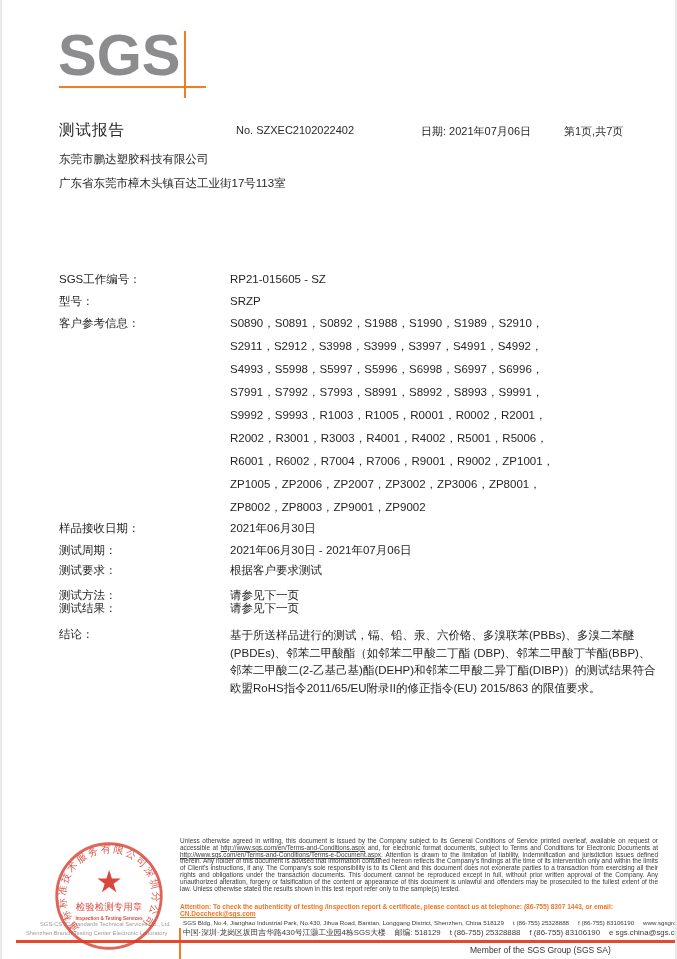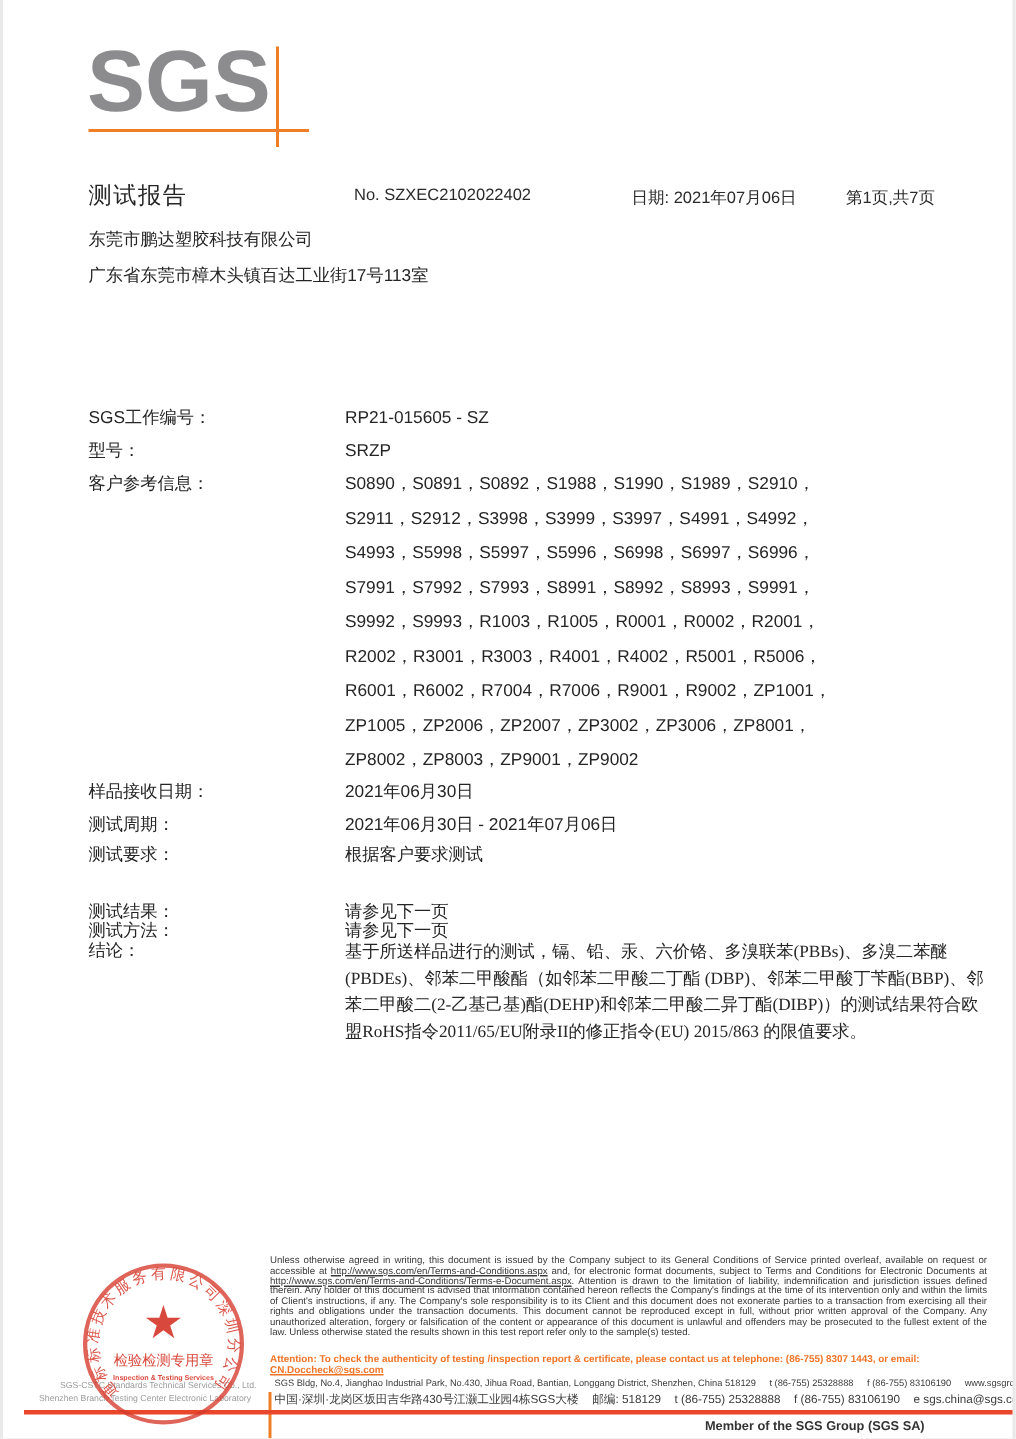--- a/index.html
+++ b/index.html
@@ -23,21 +23,21 @@
   
   .terms{left:178px;top:838px;width:478px;font-size:6.45px;line-height:6.8px;text-align:justify;color:#3a3a3a;}
   .terms .u{text-decoration:underline;}
   .attention{left:178px;top:903px;width:478px;font-size:6.6px;line-height:7px;font-weight:bold;color:#f07427;}
   .attention .u{text-decoration:underline;}
   .addr{left:181px;display:flex;align-items:baseline;gap:9px;color:#3a3a3a;white-space:nowrap;}
   .addr-en{top:919px;font-size:6.2px;}
   .addr-cn{top:927px;font-size:7.8px;}
   .redrule{left:14px;top:940px;width:663px;height:2.5px;background:#e8472c;}
   .crop-v{left:177px;top:928px;width:1.5px;height:31px;background:#f07e26;}
-  .member{left:468px;top:945px;font-size:8.5px;color:#333;font-weight:bold;}
+  .member{left:468px;top:945px;font-size:8.5px;color:#333;}
   .graylines{left:24px;top:920px;width:155px;font-size:5.8px;line-height:8.6px;color:#9b9b9b;z-index:1;}
   .graylines .l1{padding-left:14px;}
   .stamp{left:50px;top:839px;width:114px;height:114px;z-index:2;opacity:0.92;}
 </style>
 </head>
 <body>
 
 <div id="page">
 
   <div class="abs logo">SGS</div>
@@ -86,31 +86,31 @@
   <div class="row" style="top:543px;">
     <span class="lbl">测试周期：</span>
     <span class="val">2021年06月30日 - 2021年07月06日</span>
   </div>
 
   <div class="row" style="top:563px;">
     <span class="lbl">测试要求：</span>
     <span class="val">根据客户要求测试</span>
   </div>
 
-  <div class="row" style="top:614px;">
+  <div class="row" style="top:588px;">
     <span class="lbl">测试方法：</span>
     <span class="val">请参见下一页</span>
   </div>
 
   <div class="row" style="top:601px;justify-content:flex-end;">
     <span class="lbl">测试结果：</span>
     <span class="val">请参见下一页</span>
   </div>
 
-  <div class="row" style="top:627px;font-family:Liberation Serif, serif;">
+  <div class="row" style="top:627px;">
     <span class="lbl">结论：</span>
     <span class="val concl">基于所送样品进行的测试，镉、铅、汞、六价铬、多溴联苯(PBBs)、多溴二苯醚(PBDEs)、邻苯二甲酸酯（如邻苯二甲酸二丁酯 (DBP)、邻苯二甲酸丁苄酯(BBP)、邻苯二甲酸二(2-乙基己基)酯(DEHP)和邻苯二甲酸二异丁酯(DIBP)）的测试结果符合欧盟RoHS指令2011/65/EU附录II的修正指令(EU) 2015/863 的限值要求。</span>
   </div>
 
   <div class="abs terms"><span>Unless otherwise agreed in writing, this document is issued by the Company subject to its General Conditions of Service printed overleaf, available on request or accessible at </span><span class="u">http://www.sgs.com/en/Terms-and-Conditions.aspx</span><span> and, for electronic format documents, subject to Terms and Conditions for Electronic Documents at </span><span class="u">http://www.sgs.com/en/Terms-and-Conditions/Terms-e-Document.aspx</span><span>. Attention is drawn to the limitation of liability, indemnification and jurisdiction issues defined therein. Any holder of this document is advised that information contained hereon reflects the Company's findings at the time of its intervention only and within the limits of Client's instructions, if any. The Company's sole responsibility is to its Client and this document does not exonerate parties to a transaction from exercising all their rights and obligations under the transaction documents. This document cannot be reproduced except in full, without prior written approval of the Company. Any unauthorized alteration, forgery or falsification of the content or appearance of this document is unlawful and offenders may be prosecuted to the fullest extent of the law. Unless otherwise stated the results shown in this test report refer only to the sample(s) tested.</span></div>
 
   <div class="abs attention"><span>Attention: To check the authenticity of testing /inspection report &amp; certificate, please contact us at telephone: (86-755) 8307 1443, or email: </span><span class="u">CN.Doccheck@sgs.com</span></div>
 
   <div class="abs addr addr-en">
     <span>SGS Bldg, No.4, Jianghao Industrial Park, No.430, Jihua Road, Bantian, Longgang District, Shenzhen, China  518129</span>

